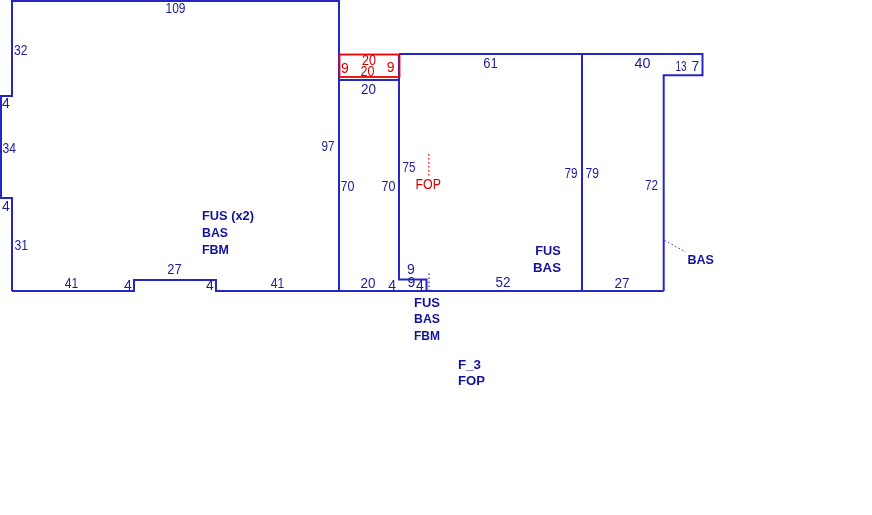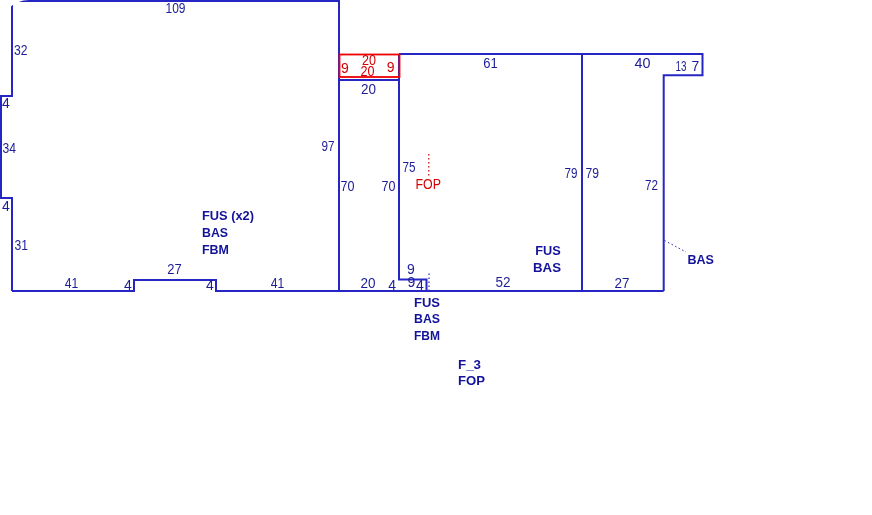--- a/index.html
+++ b/index.html
@@ -1,16 +1,16 @@
 <!DOCTYPE html>
 <html><head>
 <meta charset="utf-8">
 <style>
   html,body{margin:0;padding:0;background:#ffffff;}
-  #canvas{position:relative;width:872px;height:515px;overflow:hidden;border-radius:29px;}
+  #canvas{position:relative;width:872px;height:515px;overflow:hidden;}
   svg{position:absolute;left:0;top:0;}
   text{font-family:"Liberation Sans",sans-serif;}
   .dim{font-size:14px;fill:#1c1c96;}
   .lbl{font-size:13.5px;font-weight:bold;fill:#12129b;}
   .red{font-size:14px;fill:#d40000;}
 </style>
 </head>
 <body>
 <div id="canvas">
 <svg width="872" height="515" viewBox="0 0 872 515" fill="none">

